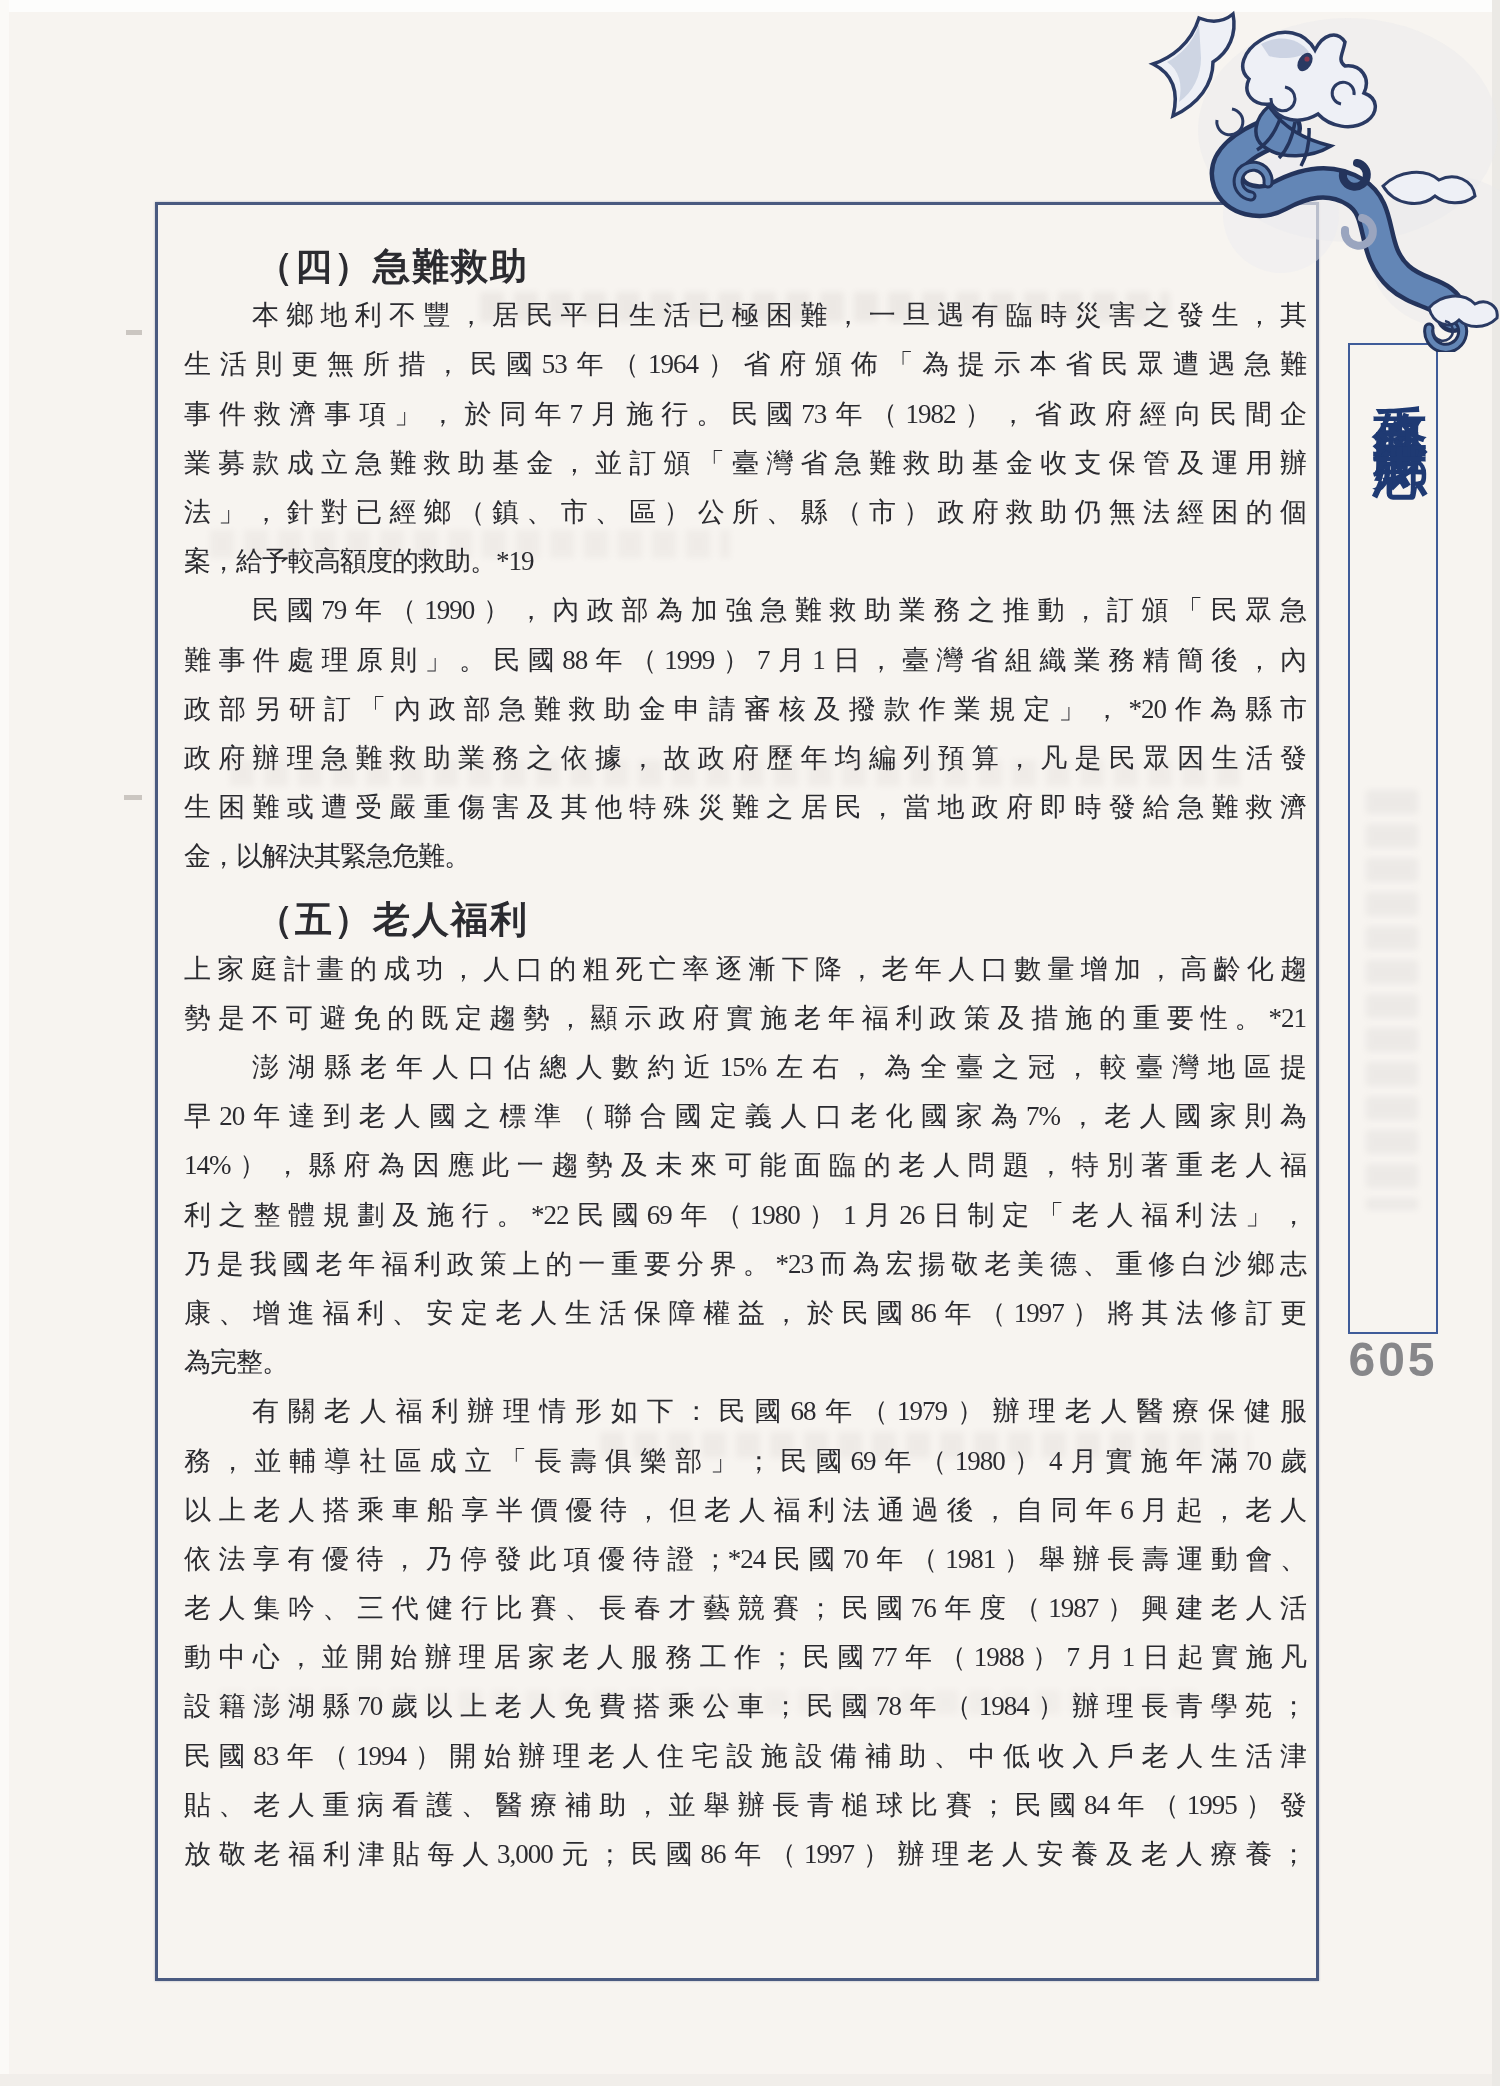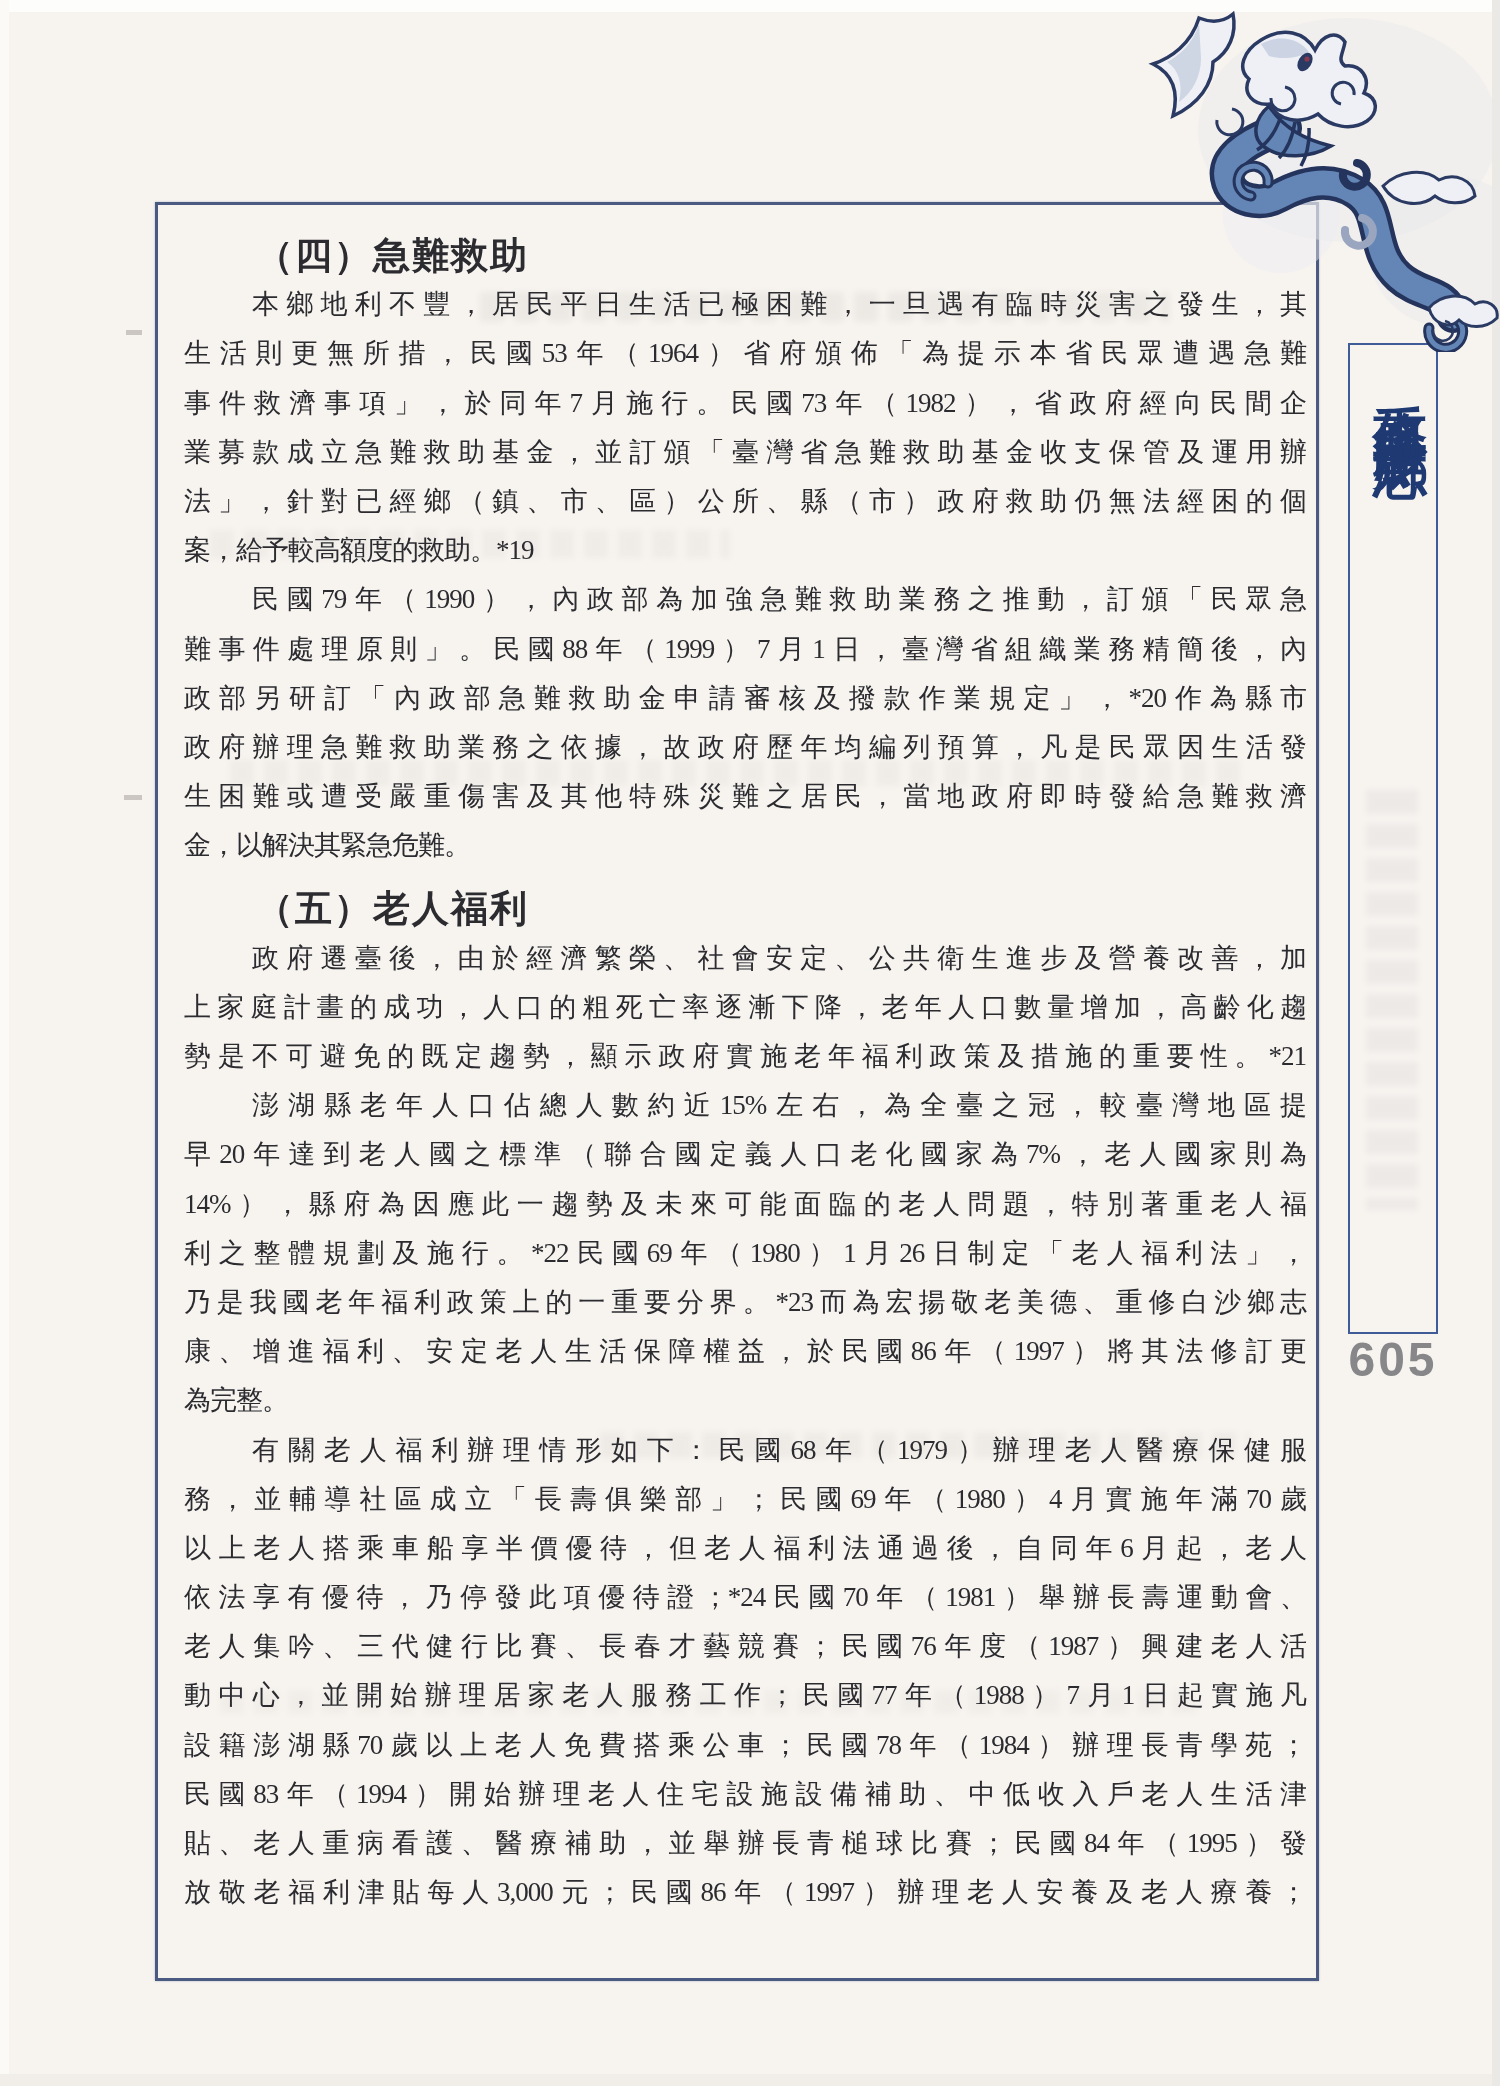--- a/index.html
+++ b/index.html
@@ -10,21 +10,21 @@
   .edge-top{position:absolute;left:0;top:0;width:1500px;height:12px;background:#fdfdfc;}
   .edge-left{position:absolute;left:0;top:0;width:9px;height:2086px;background:#fbfaf7;}
   .edge-bottom{position:absolute;left:0;top:2074px;width:1500px;height:12px;background:#f1eeea;}
   .edge-right{position:absolute;left:1492px;top:0;width:8px;height:2086px;background:#ebe9e5;}
 
   
   .main-box{position:absolute;left:155px;top:202px;width:1158px;height:1773px;
     border:3px solid #4a5a80;box-shadow:0 0 2px rgba(74,90,128,.4);background:transparent;z-index:2;}
   .text-col{position:absolute;left:26px;top:26px;width:1122px;color:#2b2b30;}
   .hd{font-family:"Liberation Sans","DejaVu Sans",sans-serif;font-weight:bold;font-size:37px;
-    line-height:49.2px;height:49.2px;padding-left:72px;letter-spacing:2px;white-space:nowrap;}
+    line-height:49.2px;height:49.2px;padding-left:72px;letter-spacing:2px;white-space:nowrap;margin-top:11px;}
   .hd2{margin-top:14px;}
   .ln{font-size:27px;letter-spacing:-1px;line-height:49.2px;height:49.2px;
     text-align:justify;text-align-last:justify;overflow:visible;}
   .ln.first{padding-left:68px;}
   .ln.short{text-align-last:left;}
 
   
   .spine-box{position:absolute;left:1348px;top:343px;width:86px;height:987px;
     border:2px solid #3f5c99;z-index:3;}
   .spine-text{writing-mode:vertical-rl;text-orientation:upright;
@@ -66,21 +66,20 @@
       <div class="ln">法」，針對已經鄉（鎮、市、區）公所、縣（市）政府救助仍無法經困的個</div>
       <div class="ln short">案，給予較高額度的救助。*19</div>
       <div class="ln first">民國79年（1990），內政部為加強急難救助業務之推動，訂頒「民眾急</div>
       <div class="ln">難事件處理原則」。民國88年（1999）7月1日，臺灣省組織業務精簡後，內</div>
       <div class="ln">政部另研訂「內政部急難救助金申請審核及撥款作業規定」，*20作為縣市</div>
       <div class="ln">政府辦理急難救助業務之依據，故政府歷年均編列預算，凡是民眾因生活發</div>
       <div class="ln">生困難或遭受嚴重傷害及其他特殊災難之居民，當地政府即時發給急難救濟</div>
       <div class="ln short">金，以解決其緊急危難。</div>
 
       <div class="hd hd2">（五）老人福利</div>
-      <div class="ln first">政府遷臺後，由於經濟繁榮、社會安定、公共衛生進步及營養改善，加</div>
       <div class="ln">上家庭計畫的成功，人口的粗死亡率逐漸下降，老年人口數量增加，高齡化趨</div>
       <div class="ln">勢是不可避免的既定趨勢，顯示政府實施老年福利政策及措施的重要性。*21</div>
       <div class="ln first">澎湖縣老年人口佔總人數約近15%左右，為全臺之冠，較臺灣地區提</div>
       <div class="ln">早20年達到老人國之標準（聯合國定義人口老化國家為7%，老人國家則為</div>
       <div class="ln">14%），縣府為因應此一趨勢及未來可能面臨的老人問題，特別著重老人福</div>
       <div class="ln">利之整體規劃及施行。*22民國69年（1980）1月26日制定「老人福利法」，</div>
       <div class="ln">乃是我國老年福利政策上的一重要分界。*23而為宏揚敬老美德、重修白沙鄉志</div>
       <div class="ln">康、增進福利、安定老人生活保障權益，於民國86年（1997）將其法修訂更</div>
       <div class="ln short">為完整。</div>
       <div class="ln first">有關老人福利辦理情形如下：民國68年（1979）辦理老人醫療保健服</div>

